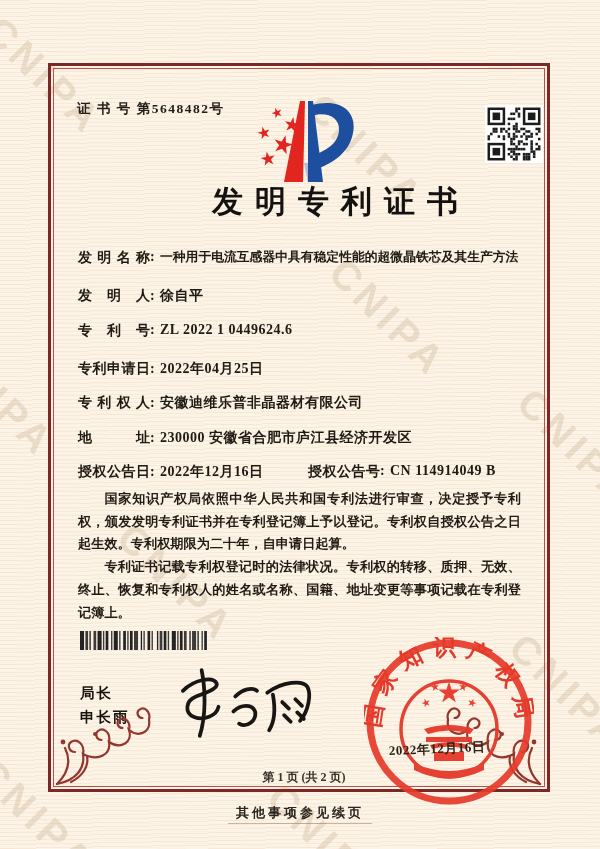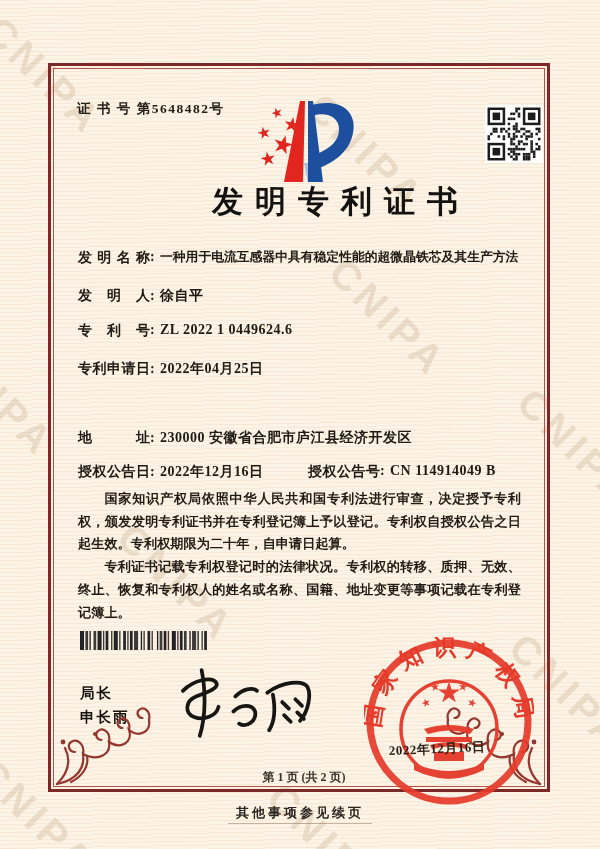--- a/index.html
+++ b/index.html
@@ -200,20 +200,23 @@
   </div>
   <div class="abs frow" style="top:287px">
     <span class="flabel">发明人</span><span class="fcolon">:</span><span class="fvalue">徐自平</span>
   </div>
   <div class="abs frow" style="top:322px">
     <span class="flabel">专利号</span><span class="fcolon">:</span><span class="fvalue">ZL 2022 1 0449624.6</span>
   </div>
   <div class="abs frow" style="top:360px">
     <span class="flabel">专利申请日</span><span class="fcolon">:</span><span class="fvalue">2022年04月25日</span>
   </div>
+  <div class="abs frow" style="top:394px">
+    <span class="flabel">专利权人</span><span class="fcolon">:</span><span class="fvalue">安徽迪维乐普非晶器材有限公司</span>
+  </div>
   <div class="abs frow" style="top:429px">
     <span class="flabel">地址</span><span class="fcolon">:</span><span class="fvalue">230000 安徽省合肥市庐江县经济开发区</span>
   </div>
   <div class="abs frow" style="top:463px">
     <span class="flabel">授权公告日</span><span class="fcolon">:</span><span class="fvalue">2022年12月16日</span>
     <span class="grant2">
       <span class="flabel">授权公告号</span><span class="fcolon">:</span><span class="fvalue">CN 114914049 B</span>
     </span>
   </div>
 

